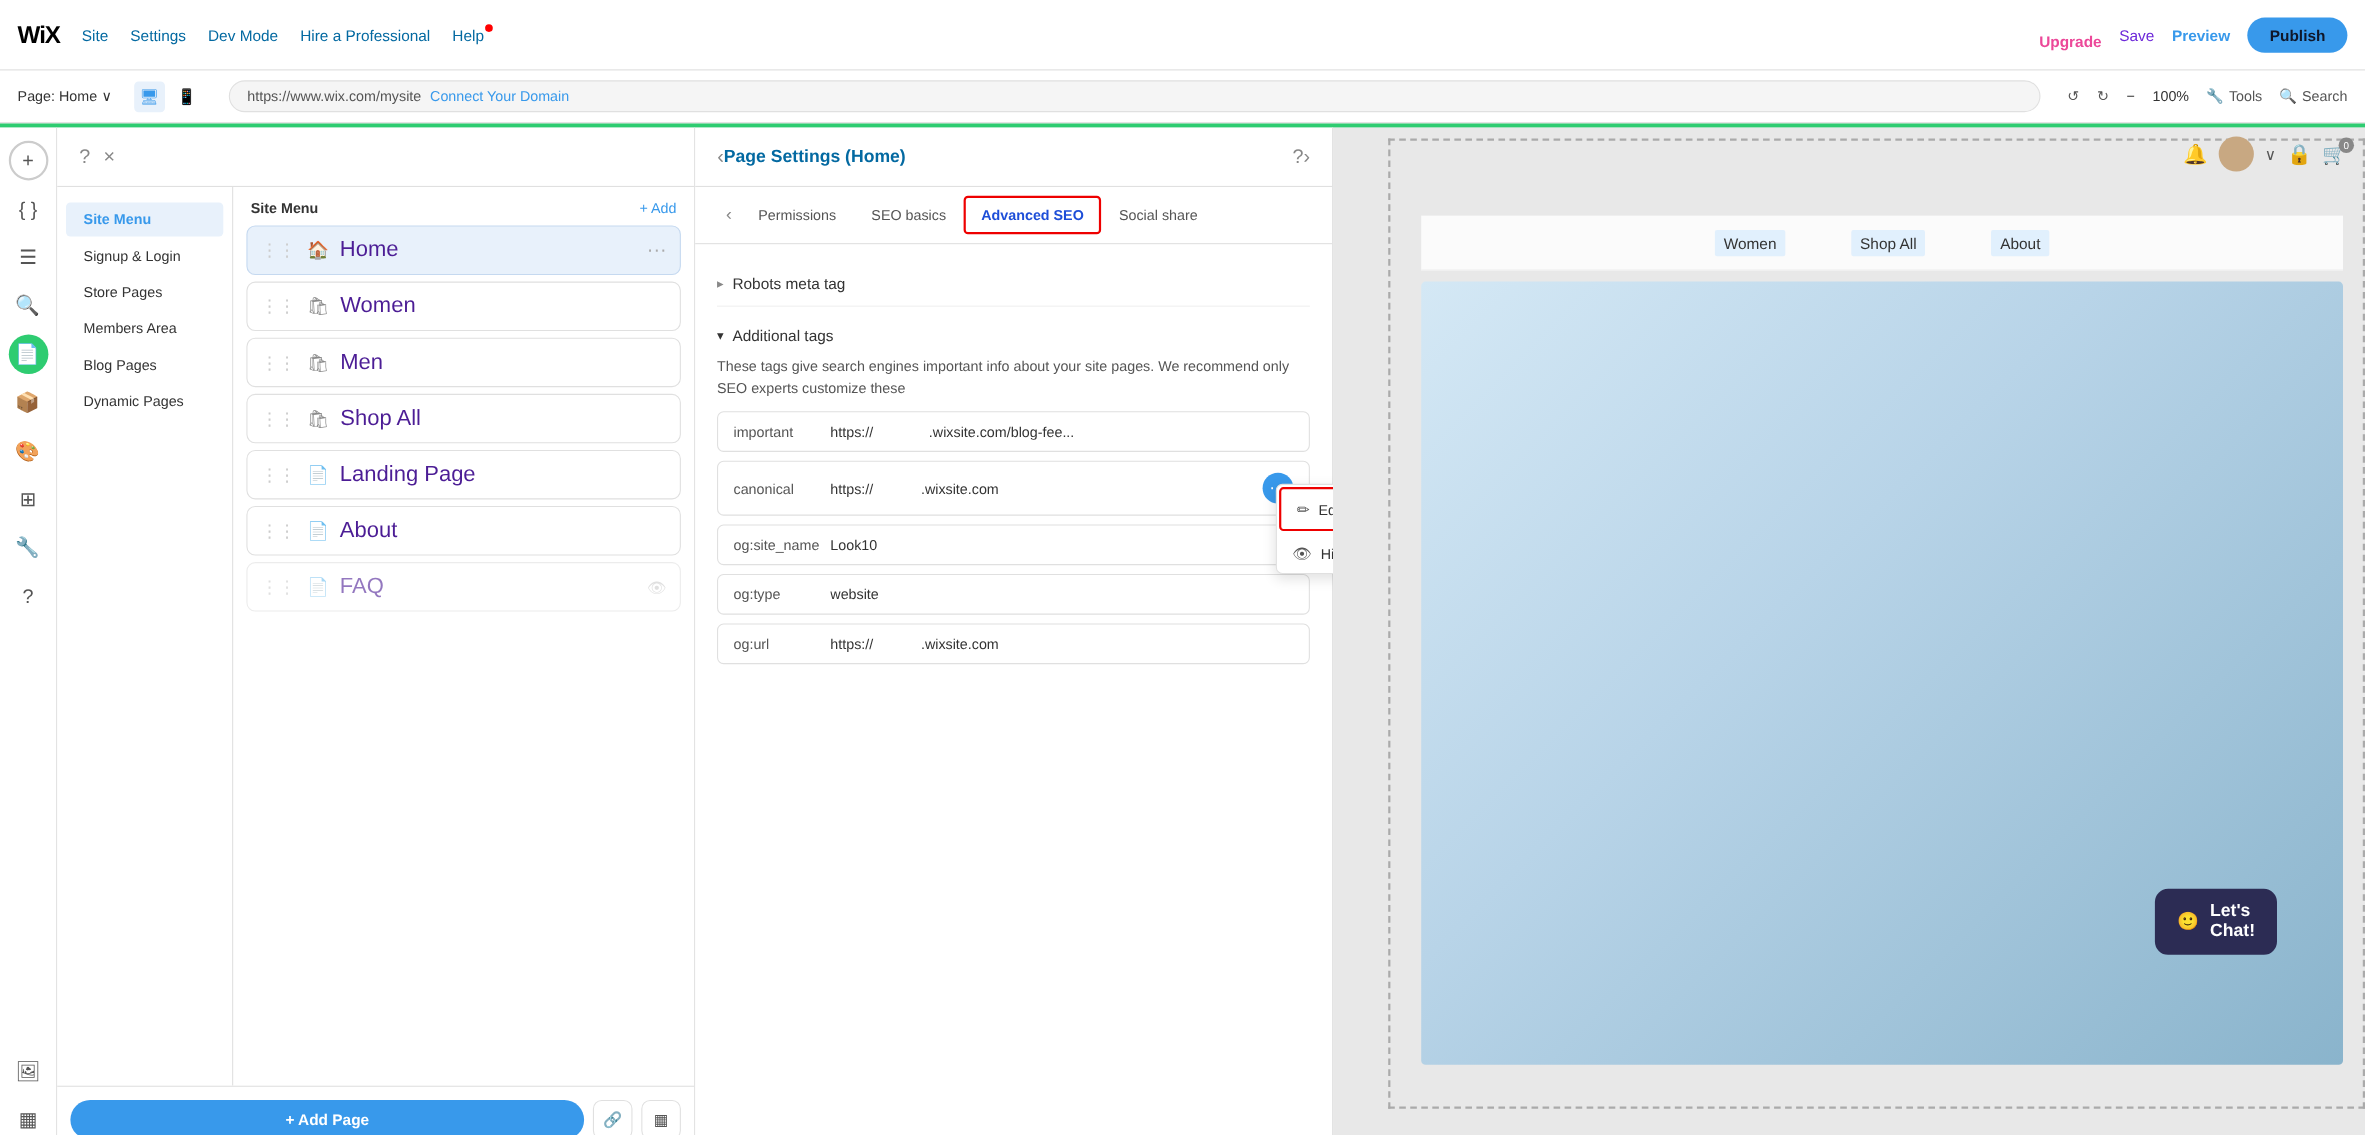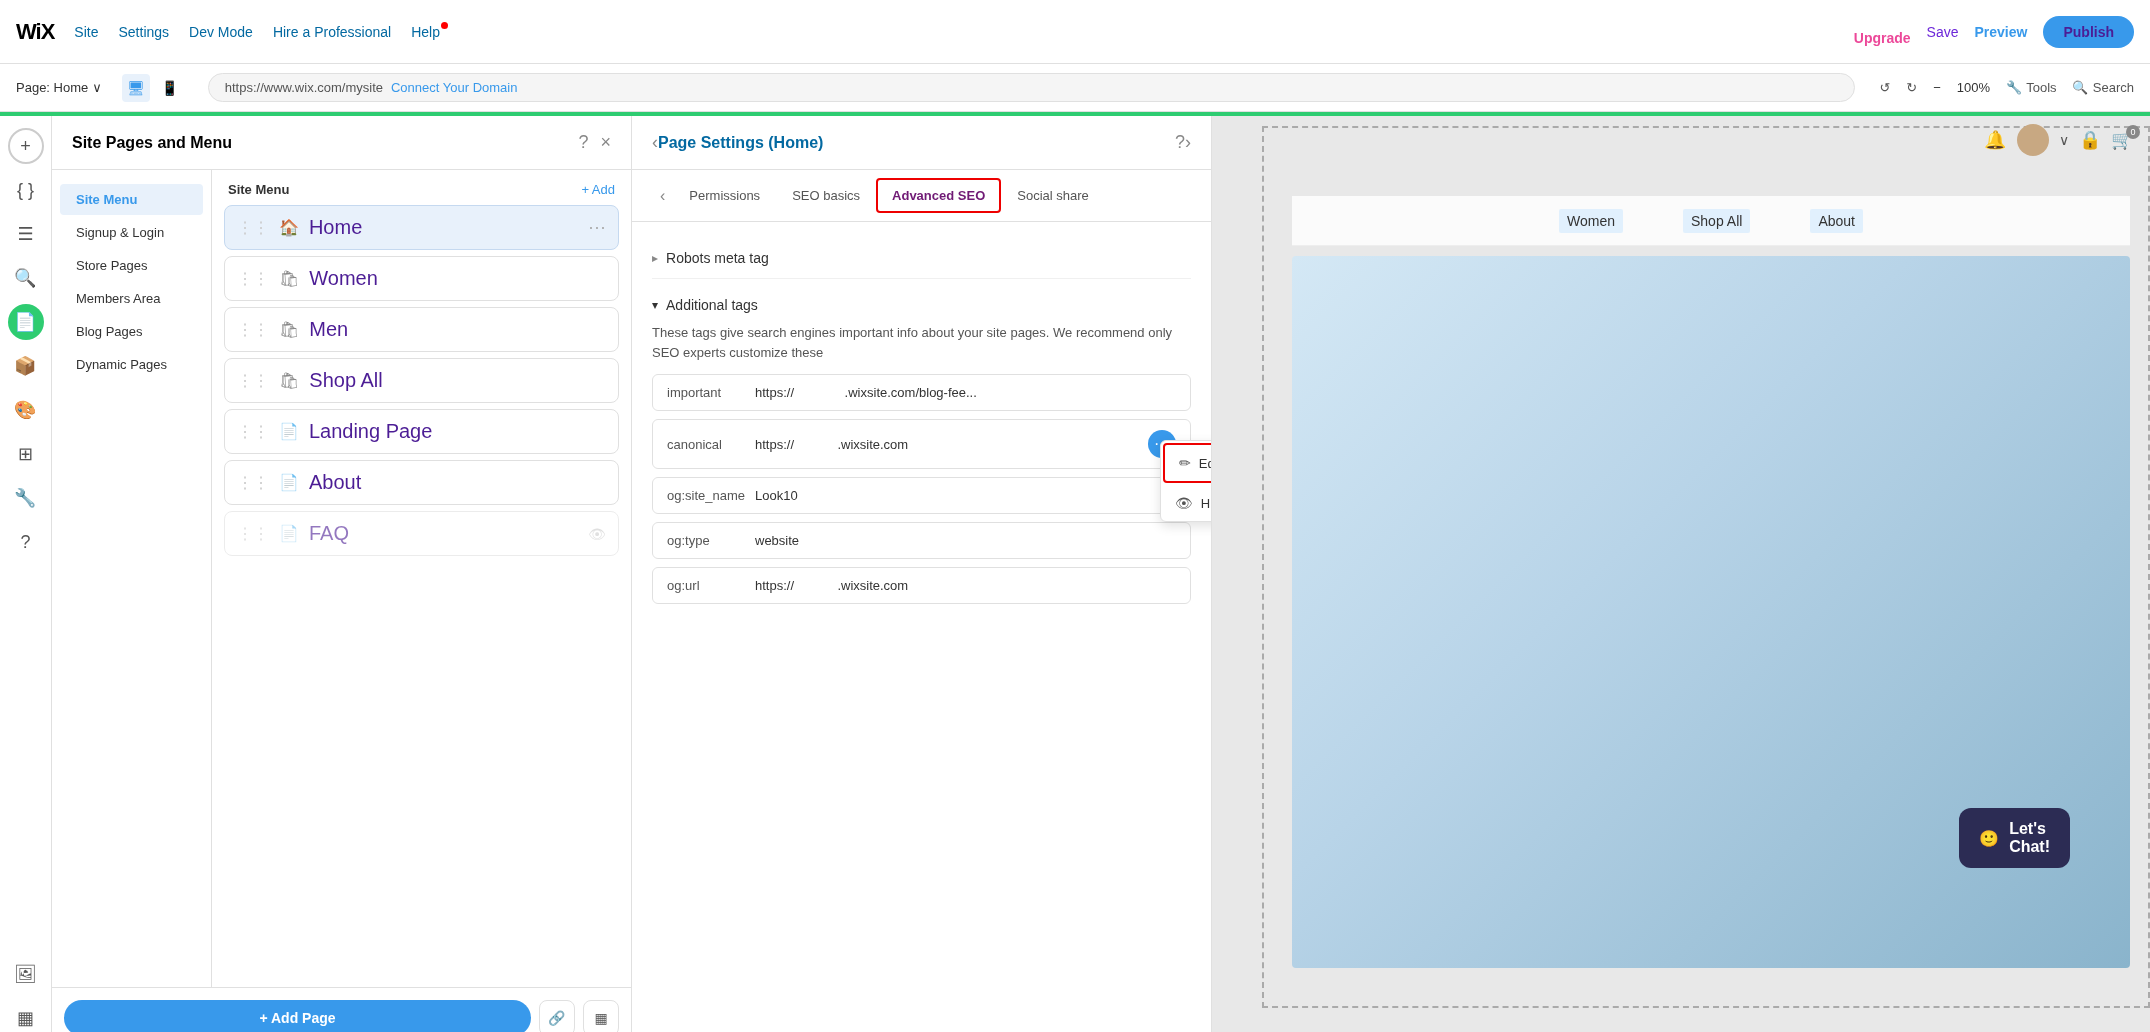--- a/index.html
+++ b/index.html
@@ -13,21 +13,21 @@
     }
     .wix-logo { font-weight: 900; font-size: 22px; color: #000; letter-spacing: -1px; }
     .top-bar-nav { display: flex; gap: 20px; align-items: center; }
     .top-bar-nav span { font-size: 14px; color: #0369a1; cursor: pointer; }
     .help-dot { position: relative; display: inline-block; }
     .help-dot::after { content: ''; width: 7px; height: 7px; background: #f00; border-radius: 50%; position: absolute; top: -2px; right: -8px; }
     .top-bar-right { margin-left: auto; display: flex; align-items: center; gap: 16px; }
     .upgrade-btn { color: #ec4899; font-weight: 600; cursor: pointer; margin-top: 12px; }
     .save-btn { color: #6d28d9; font-weight: 500; cursor: pointer; }
     .preview-btn { color: #3899eb; font-weight: 600; cursor: pointer; }
-    .publish-btn { background: #3899eb; color: #4c1d95; border: none; border-radius: 24px; padding: 8px 20px; font-size: 14px; font-weight: 600; cursor: pointer; }
+    .publish-btn { background: #3899eb; color: #0f172a; border: none; border-radius: 24px; padding: 8px 20px; font-size: 14px; font-weight: 600; cursor: pointer; }
 
     
     .addr-bar {
       display: flex; align-items: center; height: 48px;
       background: #fff; border-bottom: 1px solid #e0e0e0;
       padding: 0 16px; gap: 12px; position: relative; z-index: 99;
     }
     .page-home-label { font-size: 13px; color: #333; display: flex; align-items: center; gap: 4px; cursor: pointer; }
     .device-icons { display: flex; gap: 6px; margin-left: 8px; }
     .device-icon { width: 28px; height: 28px; border-radius: 4px; display: flex; align-items: center; justify-content: center; cursor: pointer; color: #555; }
@@ -132,21 +132,21 @@
     
     .settings-tabs {
       display: flex; align-items: center; border-bottom: 1px solid #e0e0e0; padding: 0 20px;
     }
     .settings-tab {
       padding: 12px 16px; font-size: 13px; color: #555; cursor: pointer;
       border-bottom: 2px solid transparent; margin-bottom: -1px;
     }
     .settings-tab.active-tab { color: #333; font-weight: 600; border-bottom-color: #333; }
     .settings-tab.highlighted {
-      border: 2px solid #e00; border-radius: 4px; color: #701a75; font-weight: 600;
+      border: 2px solid #e00; border-radius: 4px; color: #1d4ed8; font-weight: 600;
       margin: 8px 0; padding: 8px 14px;
     }
     .tab-nav-arrow { background: none; border: none; cursor: pointer; color: #888; font-size: 16px; padding: 0 8px; }
 
     
     .settings-content { flex: 1; overflow-y: auto; padding: 16px 20px; }
 
     .section-row {
       display: flex; align-items: center; padding: 12px 0;
       border-bottom: 1px solid #f0f0f0; cursor: pointer;
@@ -278,21 +278,20 @@
     <div class="icon-btn">⊞</div>
     <div class="icon-btn">🔧</div>
     <div class="icon-btn">?</div>
     <div style="margin-top: auto;"></div>
     <div class="icon-btn">🖼</div>
     <div class="icon-btn">▦</div>
   </div>
 
   <div class="site-pages-panel">
     <div class="panel-header">
-      <span class="panel-title">Site Pages and Menu</span>
       <div class="panel-header-actions">
         <button class="panel-icon-btn">?</button>
         <button class="panel-icon-btn">×</button>
       </div>
     </div>
 
     <div class="panel-inner">
 
       <div class="pages-nav">
         <div class="pages-nav-item active">Site Menu</div>

